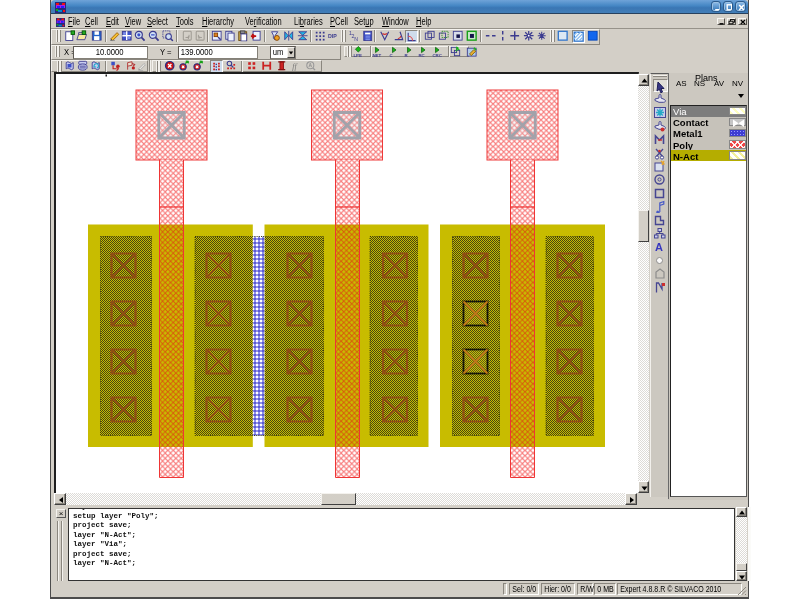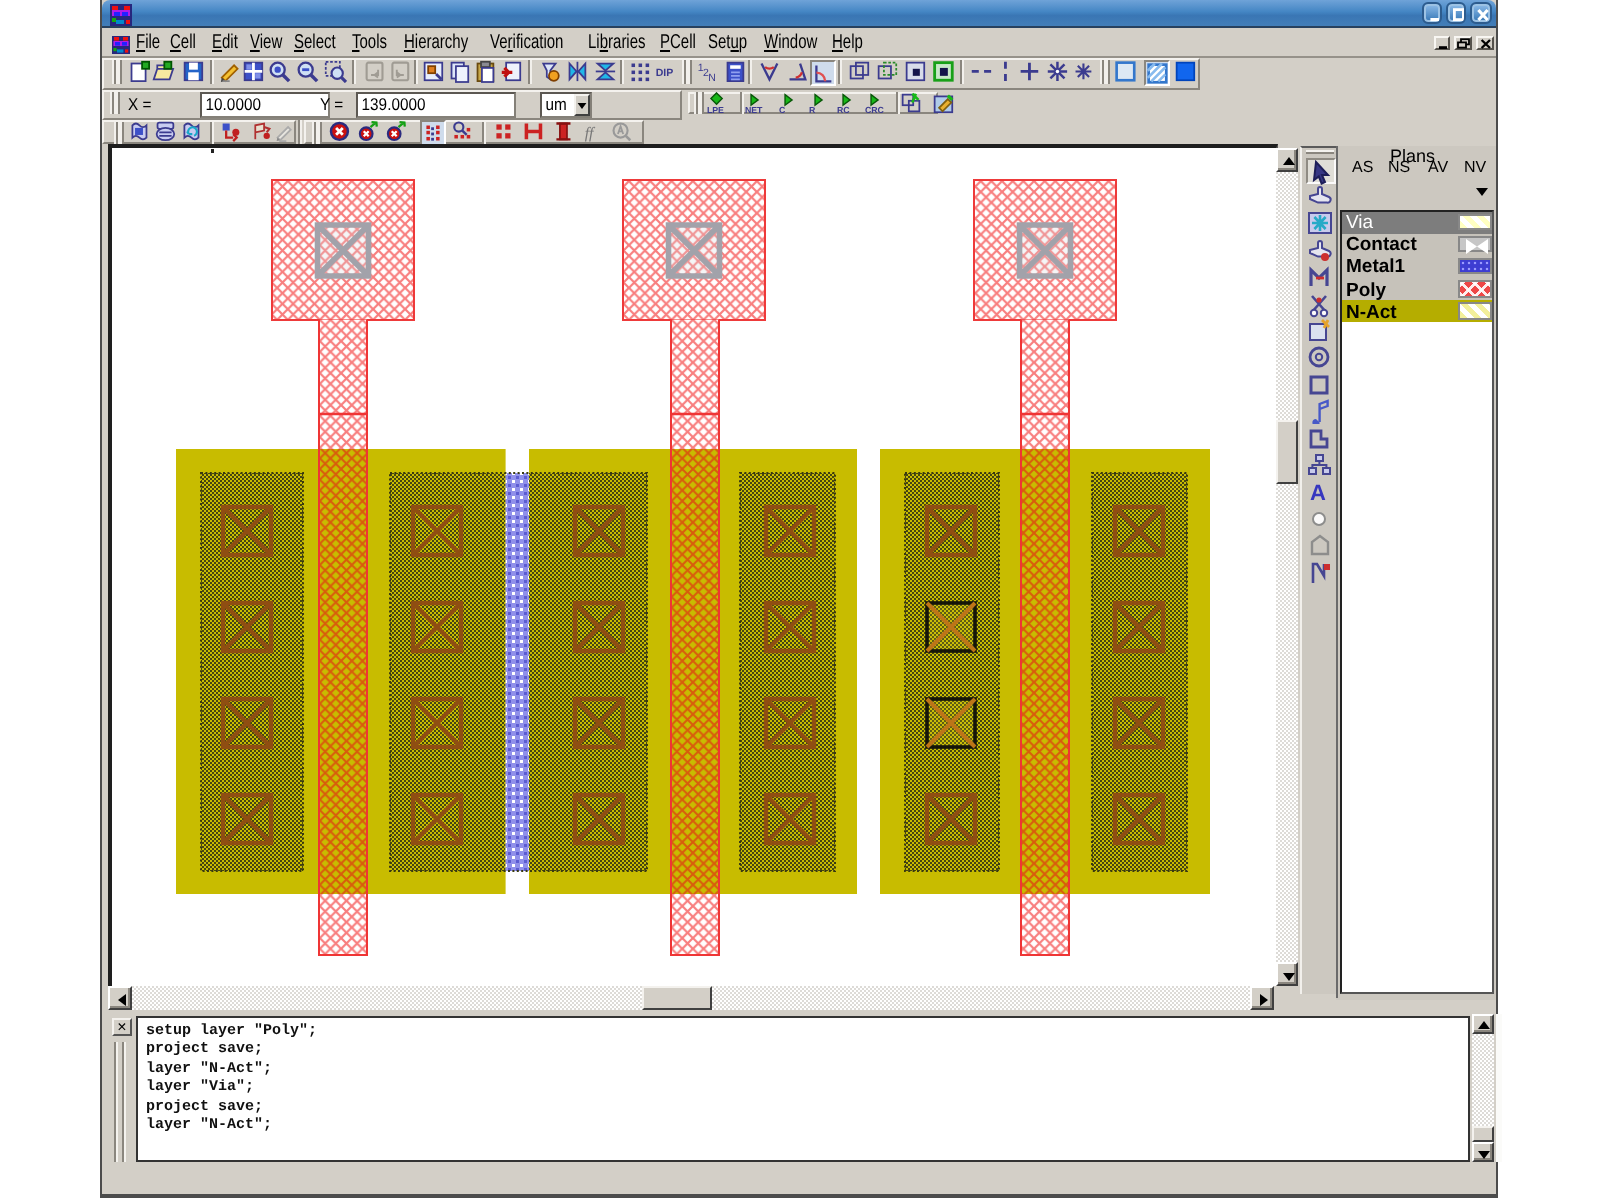--- a/index.html
+++ b/index.html
@@ -358,21 +358,21 @@
         <svg width="13" height="13">
           <rect x="1.5" y="1.5" width="10" height="10" fill="#1166ee" stroke="#0044bb"></rect>
         </svg>
       </span>
   </div>
   <div class="toolrow" id="row2" style="top:45px;height:14.5px;">
     <div class="raised" style="left:0;top:0;width:290px;height:14.5px;"></div>
     <div class="raised" style="left:292.5px;top:0.5px;width:125px;height:11.5px;"></div>
     <div class="grip" style="left:4px;top:1px;height:11px;"></div>
     <span class="tl" style="left:12.7px;">X =</span>
-    <div class="field" style="left:49px;top:1px;width:65px;height:12.5px;"><span>10.0000</span></div>
+    <div class="field" style="left:22px;top:1px;width:75px;height:12.5px;text-align:center;"><span>10.0000</span></div>
     <span class="tl" style="left:109px;">Y =</span>
     <div class="field" style="left:126.8px;top:1px;width:80.5px;height:12.5px;"><span>139.0000</span></div>
     <div class="field" style="left:218.7px;top:1px;width:26.5px;height:12.5px;"><span>um</span></div>
     <div style="position:absolute;left:236px;top:2px;width:8px;height:10.5px;background:#d3cfc7;border:1px solid #f4f2ee;border-right-color:#404040;border-bottom-color:#404040;">
         <svg width="6" height="9" style="display:block">
           <path d="M0.8 3.5 h4.4 L3 6.5 Z" fill="#000"></path>
         </svg>
       </div>
     <div class="grip" style="left:296px;top:1px;height:11px;"></div>
     <span class="ic" style="left:302px;top:0.5px;width:16px;">
@@ -806,13 +806,24 @@
         </div>
       <div class="thumb" style="left:0;top:56px;width:10.5px;height:8px;"></div>
       <div class="sbbtn" style="left:0;top:64px;width:10.5px;height:10px;">
           <svg width="10" height="10">
             <path d="M5 7.5 L8 3.5 L2 3.5 Z" fill="#000"></path>
           </svg>
         </div>
     </div>
   </div>
 
+  <div id="status">
+    <div class="scell" style="left:452px;width:4px;"></div>
+    <div class="scell" style="left:458px;width:30px;"><span>Sel: 0/0</span></div>
+    <div class="scell" style="left:489.5px;width:34px;"><span>Hier: 0/0</span></div>
+    <div class="scell" style="left:525.5px;width:16.5px;"><span>R/W</span></div>
+    <div class="scell" style="left:543px;width:22px;"><span>0 MB</span></div>
+    <div class="scell" style="left:565.5px;width:125px;"><span>Expert 4.8.8.R © SILVACO 2010</span></div>
+    <svg style="position:absolute;right:1px;bottom:1px;" width="10" height="10">
+        <path d="M9 1 L1 9 M9 4.5 L4.5 9 M9 8 L8 9" stroke="#8a867e" stroke-width="1"></path>
+      </svg>
+  </div>
 </div>
 
 </body></html>

